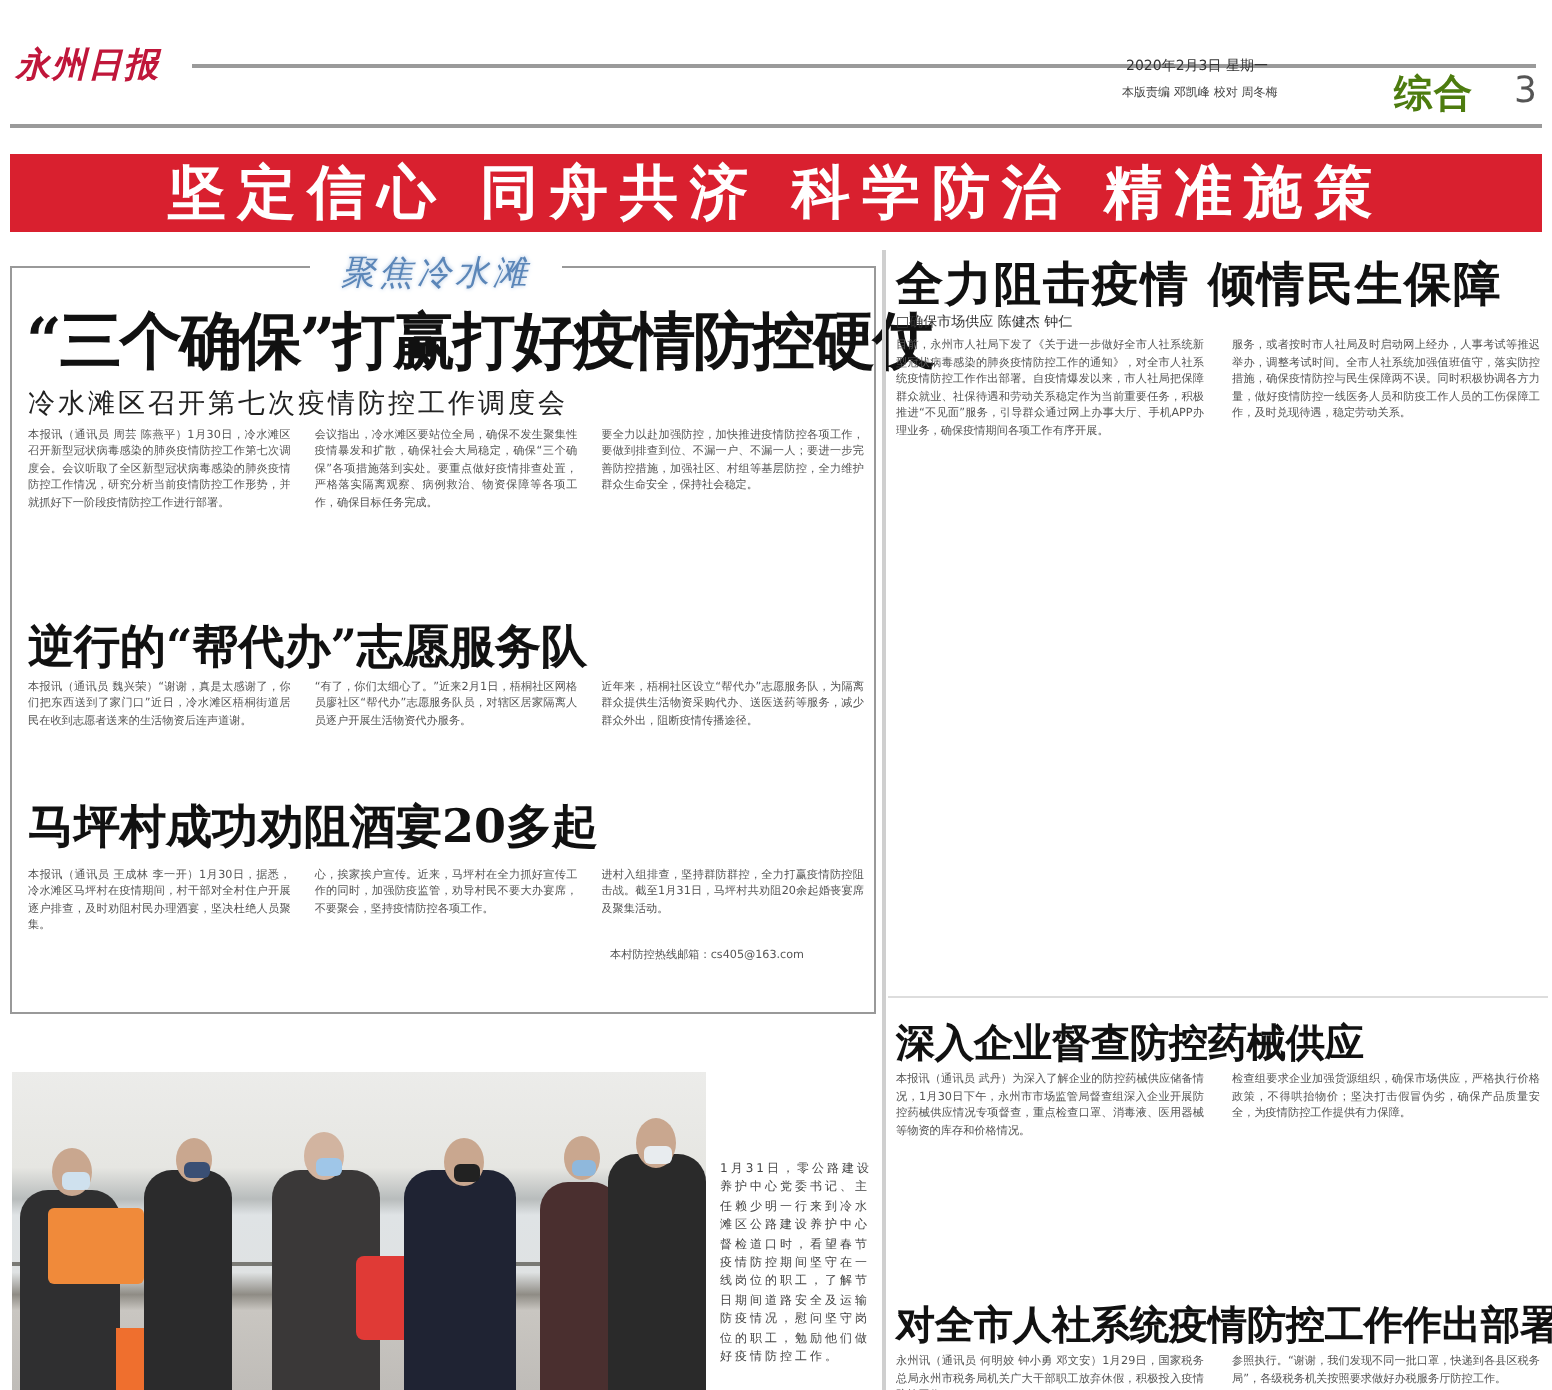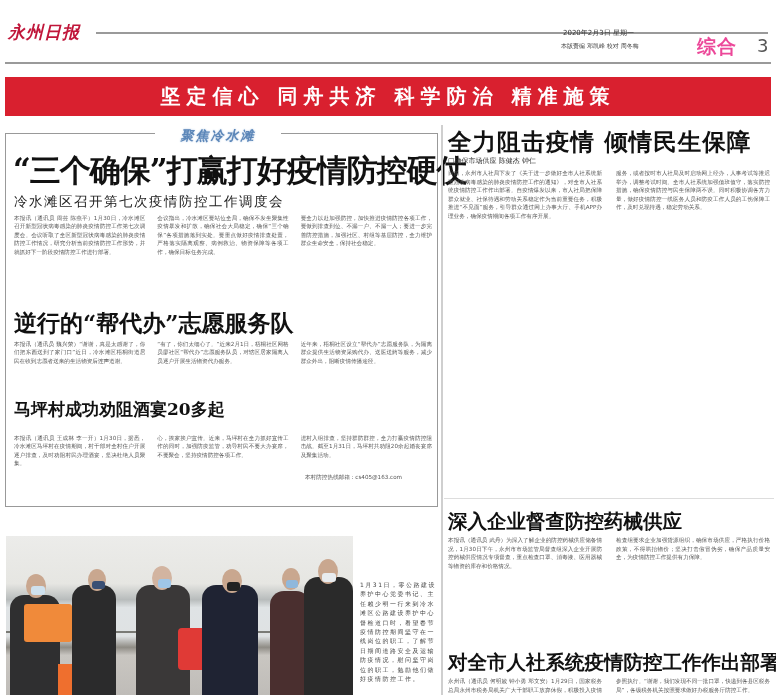--- a/index.html
+++ b/index.html
@@ -4,31 +4,31 @@
 <style>
   * { box-sizing: border-box; margin: 0; padding: 0; }
   body { width: 776px; height: 695px; background: #ffffff; overflow: hidden; position: relative; font-family: "DejaVu Sans", sans-serif; color: #111; }
   .abs { position: absolute; }
 
   
   #logo { left: 8px; top: 21px; font-family: "DejaVu Serif", serif; font-size: 17px; color: #c0163a; font-style: italic; letter-spacing: 1px; font-weight: bold; }
   .rule { background: #9a9a9a; height: 2px; }
   #date { left: 563px; top: 28px; font-size: 7px; color: #333; }
   #sub-info { left: 561px; top: 42px; font-size: 6px; color: #444; }
-  #section-name { left: 697px; top: 34px; font-size: 19px; font-weight: bold; color: #ec4899; letter-spacing: 1px; }
+  #section-name { left: 697px; top: 34px; font-size: 19px; font-weight: bold; color: #4d7c0f; letter-spacing: 1px; }
   #page-num { left: 757px; top: 35px; font-size: 18px; color: #555; }
 
   
   #banner { left: 5px; top: 77px; width: 766px; height: 39px; background: #d9202f; display: flex; align-items: center; justify-content: center; }
-  #banner span { color: #fff; font-size: 20px; font-weight: bold; letter-spacing: 6px; white-space: nowrap; }
+  #banner span { color: #fff; font-size: 29px; font-weight: bold; letter-spacing: 6px; white-space: nowrap; }
 
   
   #left-box { left: 5px; top: 133px; width: 433px; height: 374px; border: 1.5px solid #999; }
   #column-logo { left: 155px; top: 125px; width: 126px; height: 22px; background: #fff; display: flex; align-items: center; justify-content: center; }
-  #column-logo span { font-family: "DejaVu Serif", serif; font-size: 13px; font-style: italic; font-weight: bold; color: #5b86b8; letter-spacing: 2px; text-shadow: 0 0 2px #a9c2e0; }
+  #column-logo span { font-family: "DejaVu Serif", serif; font-size: 17px; font-style: italic; font-weight: normal; color: #5b86b8; letter-spacing: 2px; text-shadow: 0 0 2px #a9c2e0; }
 
   .headline { font-family: "DejaVu Serif", serif; font-weight: bold; color: #111; white-space: nowrap; }
   .subhead { font-weight: normal; color: #222; white-space: nowrap; }
 
   .cols { display: flex; gap: 12px; }
   .col { flex: 1; font-size: 5.6px; line-height: 8.4px; color: #555; text-align: justify; overflow: hidden; word-break: break-all; }
 
   #rc-rule { left: 441px; top: 125px; width: 2px; height: 570px; background: #cfcfcf; }
 
   
@@ -66,21 +66,21 @@
   <div class="col">要全力以赴加强防控，加快推进疫情防控各项工作，要做到排查到位、不漏一户、不漏一人；要进一步完善防控措施，加强社区、村组等基层防控，全力维护群众生命安全，保持社会稳定。</div>
 </div>
 
 <div class="abs headline" style="left:14px;top:308px;font-size:23px;">逆行的“帮代办”志愿服务队</div>
 <div class="abs cols" style="left:14px;top:340px;width:418px;height:51px;">
   <div class="col">本报讯（通讯员 魏兴荣）“谢谢，真是太感谢了，你们把东西送到了家门口”近日，冷水滩区梧桐街道居民在收到志愿者送来的生活物资后连声道谢。</div>
   <div class="col">“有了，你们太细心了。”近来2月1日，梧桐社区网格员廖社区“帮代办”志愿服务队员，对辖区居家隔离人员逐户开展生活物资代办服务。</div>
   <div class="col">近年来，梧桐社区设立“帮代办”志愿服务队，为隔离群众提供生活物资采购代办、送医送药等服务，减少群众外出，阻断疫情传播途径。</div>
 </div>
 
-<div class="abs headline" style="left:14px;top:398px;font-size:17px;">马坪村成功劝阻酒宴20多起</div>
+<div class="abs headline" style="left:14px;top:398px;font-size:23px;">马坪村成功劝阻酒宴20多起</div>
 <div class="abs cols" style="left:14px;top:434px;width:418px;height:54px;">
   <div class="col">本报讯（通讯员 王成林 李一开）1月30日，据悉，冷水滩区马坪村在疫情期间，村干部对全村住户开展逐户排查，及时劝阻村民办理酒宴，坚决杜绝人员聚集。</div>
   <div class="col">心，挨家挨户宣传。近来，马坪村在全力抓好宣传工作的同时，加强防疫监管，劝导村民不要大办宴席，不要聚会，坚持疫情防控各项工作。</div>
   <div class="col" style="height:30px;">进村入组排查，坚持群防群控，全力打赢疫情防控阻击战。截至1月31日，马坪村共劝阻20余起婚丧宴席及聚集活动。</div>
 </div>
 <div class="abs" style="left:305px;top:474px;font-size:5.6px;color:#555;">本村防控热线邮箱：cs405@163.com</div>
 
 <div id="rc-rule" class="abs"></div>
 
 <div class="abs headline" style="left:448px;top:126px;font-size:23.5px;letter-spacing:1px;">全力阻击疫情  倾情民生保障</div>

